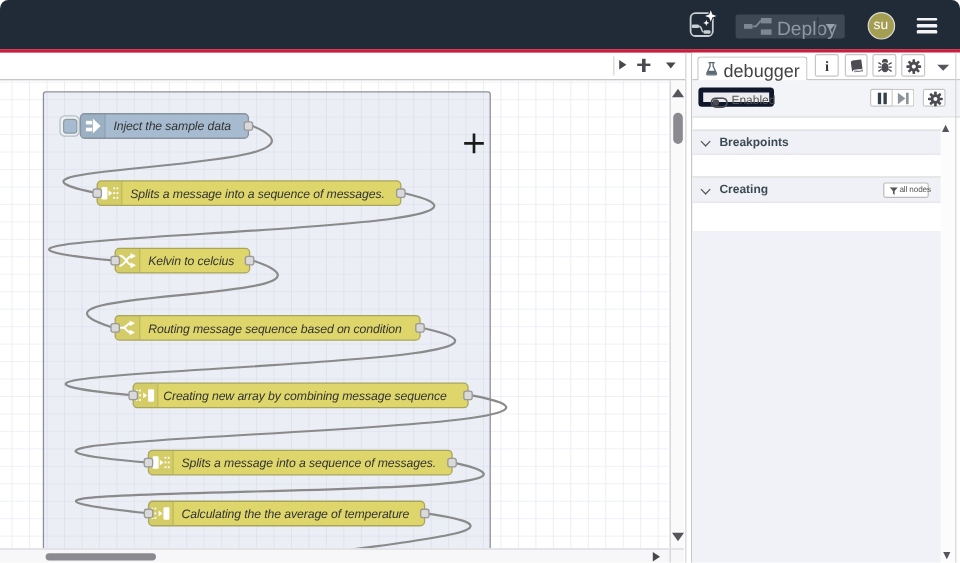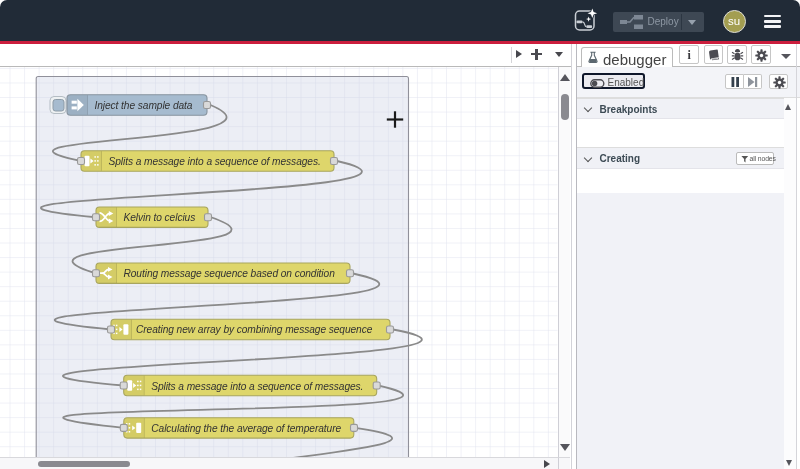--- a/index.html
+++ b/index.html
@@ -1,20 +1,20 @@
 <!DOCTYPE html>
 <html><head><meta charset="utf-8"><style>
 html,body{margin:0;padding:0;background:#fff;}
 body{width:800px;height:469px;overflow:hidden;position:relative;font-family:"Liberation Sans",sans-serif;}
 *{box-sizing:border-box;}
 .abs{position:absolute;}
 .hdr{left:0;top:0;width:800px;height:41px;background:#212b37;border-radius:7px 7px 0 0;}
 .redline{left:0;top:41px;width:800px;height:2.5px;background:#cb1e3d;}
 .deploy{left:612.5px;top:12px;width:91.5px;height:19.5px;background:#3e4854;border-radius:2px;}
-.deploy .txt{position:absolute;left:35px;top:3.5px;font-size:10px;color:#8e98a4;}
+.deploy .txt{position:absolute;left:35px;top:3.5px;font-size:16px;color:#8e98a4;}
 .deploy .div{position:absolute;left:68.5px;top:2px;width:1px;height:15.5px;background:#2c3642;}
 .deploy .chev{position:absolute;left:75px;top:8px;width:0;height:0;border-left:4.5px solid transparent;border-right:4.5px solid transparent;border-top:5px solid #97a1ad;}
 .avatar{left:722.5px;top:9.5px;width:23px;height:23px;border-radius:50%;background:#a39e51;border:1.5px solid #dcdcd6;color:#fff;font-size:11.5px;text-align:center;line-height:20px;}
 .burger{left:763.5px;width:17px;height:2.8px;background:#f3f4f6;border-radius:1px;}
 .cv-toolbar{left:0;top:43.5px;width:570.5px;height:23px;background:#fff;border-bottom:1px solid #b9b9b9;}
 .tbsep{left:510.5px;top:47px;width:1px;height:16px;background:#d4d4d8;}
 .tri-r{width:0;height:0;border-top:4.5px solid transparent;border-bottom:4.5px solid transparent;border-left:6.5px solid #47474d;}
 .tri-d{width:0;height:0;border-left:4.5px solid transparent;border-right:4.5px solid transparent;border-top:5.5px solid #47474d;}
 .plus-h{left:531.2px;top:52.8px;width:11px;height:2.6px;background:#4a4a50;}
 .plus-v{left:535.4px;top:48.6px;width:2.6px;height:11px;background:#4a4a50;}
@@ -24,21 +24,21 @@
 .tri-dn{width:0;height:0;border-left:5px solid transparent;border-right:5px solid transparent;border-top:7px solid #55555c;}
 .hsb{left:0;top:457px;width:557.5px;height:12px;background:#f7f7f9;border-top:1px solid #d8d8dc;}
 .hsb .thumb{position:absolute;left:38px;top:2.5px;width:92px;height:6.5px;background:#8a8a90;border-radius:3px;}
 .corner{left:557.5px;top:457px;width:12.5px;height:12px;background:#f7f7f9;border-top:1px solid #d8d8dc;border-left:1px solid #cfcfd6;}
 .splitter{left:570.5px;top:43.5px;width:6.5px;height:425.5px;background:#fff;border-left:1px solid #d3d3d9;border-right:1px solid #b9b9bf;}
 .sb{left:577px;top:43.5px;width:223px;height:425.5px;background:#fff;}
 .sb-tabbar{left:577px;top:43.5px;width:223px;height:23.5px;background:#fff;border-bottom:1px solid #bbb;}
 .sb-tab{left:581px;top:47px;width:92px;height:20px;background:#fff;border:1px solid #bbb;border-bottom:none;border-radius:3px 3px 0 0;z-index:3;}
 .sb-btn{background:#fff;border:1px solid #c6c6c6;border-radius:2px;}
 .sb-toolbar{left:577px;top:67px;width:223px;height:30.5px;background:#f3f4f8;border-bottom:1px solid #ddd;}
-.enb{left:581.5px;top:73px;width:63px;height:15.5px;background:#ebebf0;border:2px solid #0f172a;border-radius:3px;font-size:10px;color:#555;}
+.enb{left:581.5px;top:73px;width:63px;height:15.5px;background:#ebebf0;border:4px solid #0f172a;border-radius:3px;font-size:10px;color:#555;}
 .sec-hdr{left:577px;width:206.5px;height:21px;background:#f0f1f6;border-top:1px solid #ddd;border-bottom:1px solid #e4e4ea;}
 .sec-title{position:absolute;left:22.5px;top:4.5px;font-weight:bold;font-size:10px;color:#3c4a54;}
 .sec-chev{position:absolute;left:8px;top:6px;width:6px;height:6px;border-left:1.3px solid #555;border-bottom:1.3px solid #555;transform:rotate(-45deg);}
 .lavender{left:577px;top:193px;width:206.5px;height:276px;background:#f1f2f7;}
 .sb-scol{left:783.5px;top:97.5px;width:12px;height:371.5px;background:#fcfcfd;}
 .sb-edge{left:795.5px;top:43.5px;width:1px;height:425.5px;background:#d5d5da;}
 .allnodes{left:736px;top:151.5px;width:38px;height:13.5px;background:#fff;border:1px solid #bbb;border-radius:2px;font-size:6.8px;letter-spacing:-0.1px;color:#555;white-space:nowrap;}
 </style></head>
 <body>
 <div class="abs hdr"></div>
@@ -336,21 +336,21 @@
           <rect x="5.4" y="9.7" width="2.2" height="3" rx="0.6"></rect>
         </g>
       <g transform="rotate(135 6.5 6.5)">
           <rect x="5.4" y="0.3" width="2.2" height="3" rx="0.6"></rect>
           <rect x="5.4" y="9.7" width="2.2" height="3" rx="0.6"></rect>
         </g>
     </g>
     <circle cx="6.5" cy="6.5" r="1.7" fill="#fff"></circle>
   </svg>
 </div>
-<div class="abs sec-hdr" style="top:98px">
+<div class="abs sec-hdr" style="top:108px">
     <span class="sec-chev"></span>
     <span class="sec-title">Breakpoints</span>
   </div>
 <div class="abs sec-hdr" style="top:147px;height:22px">
     <span class="sec-chev" style="top:6.5px"></span>
     <span class="sec-title" style="top:4.5px">Creating</span>
   </div>
 <div class="abs allnodes">
   <svg class="abs" style="left:3.5px;top:3.5px" width="8" height="7" viewBox="0 0 8 7">
       <polygon points="0.4,0 7.2,0 4.5,3.1 4.5,6.4 3.1,5.3 3.1,3.1" fill="#555"></polygon>

